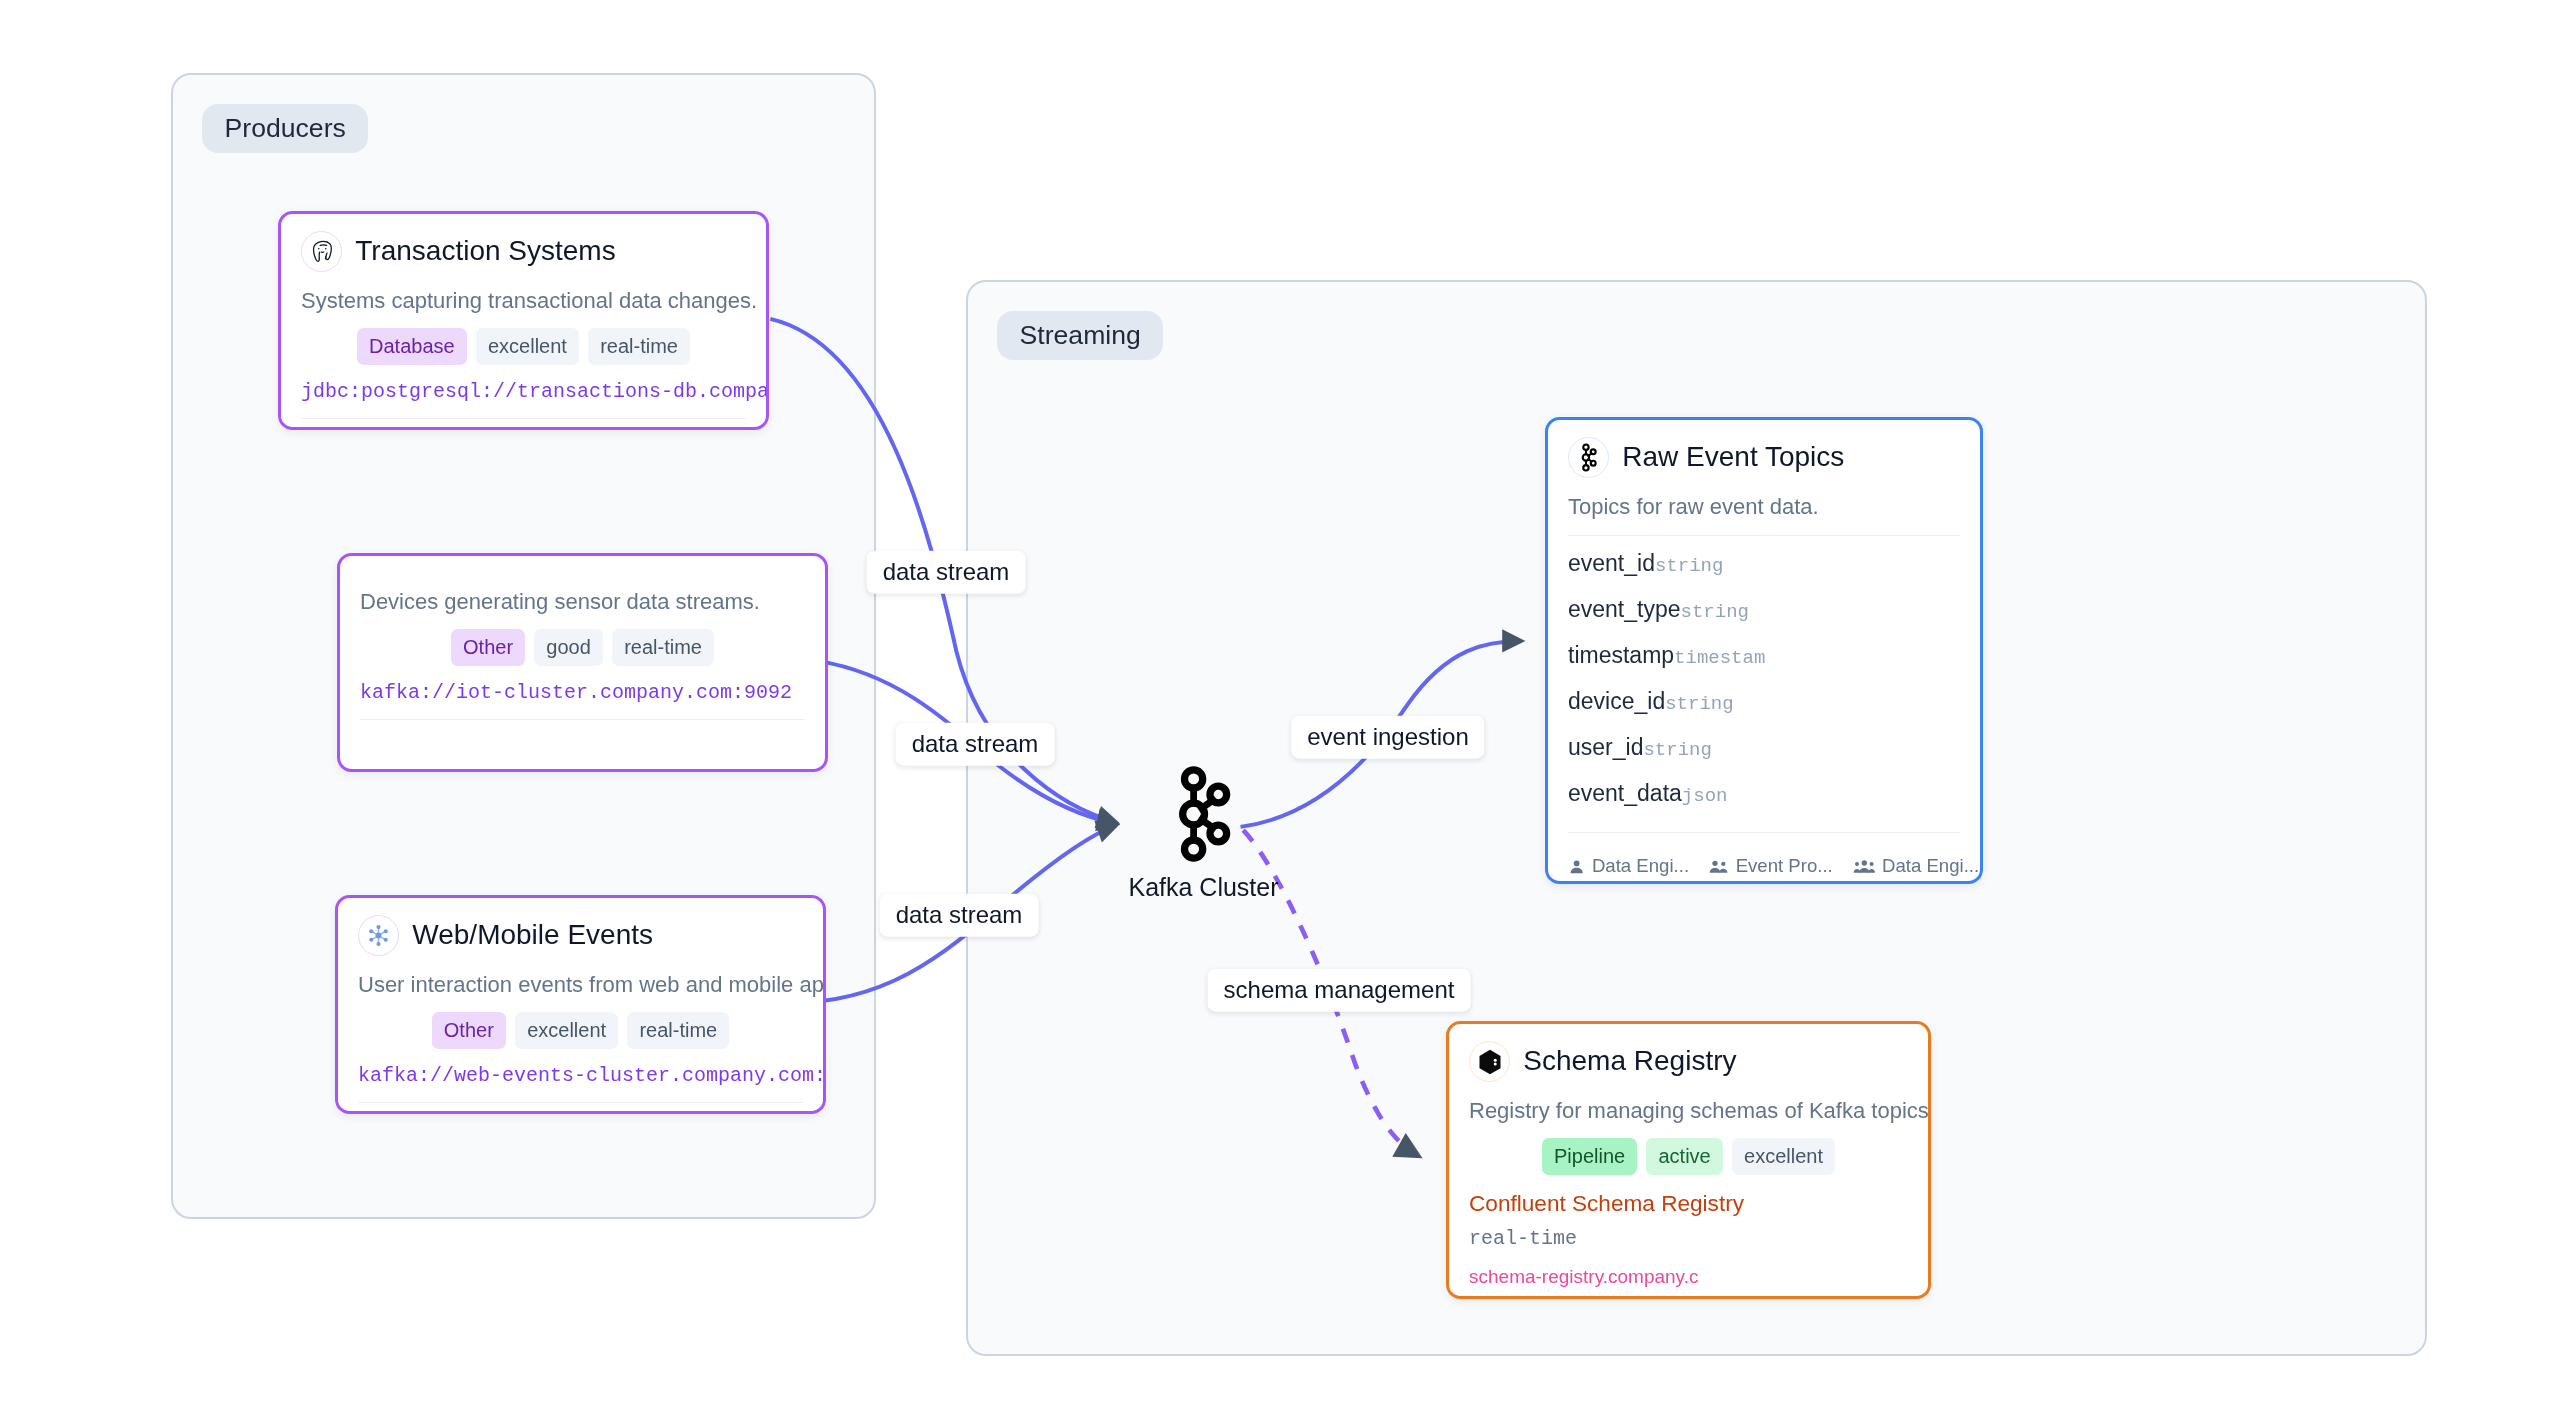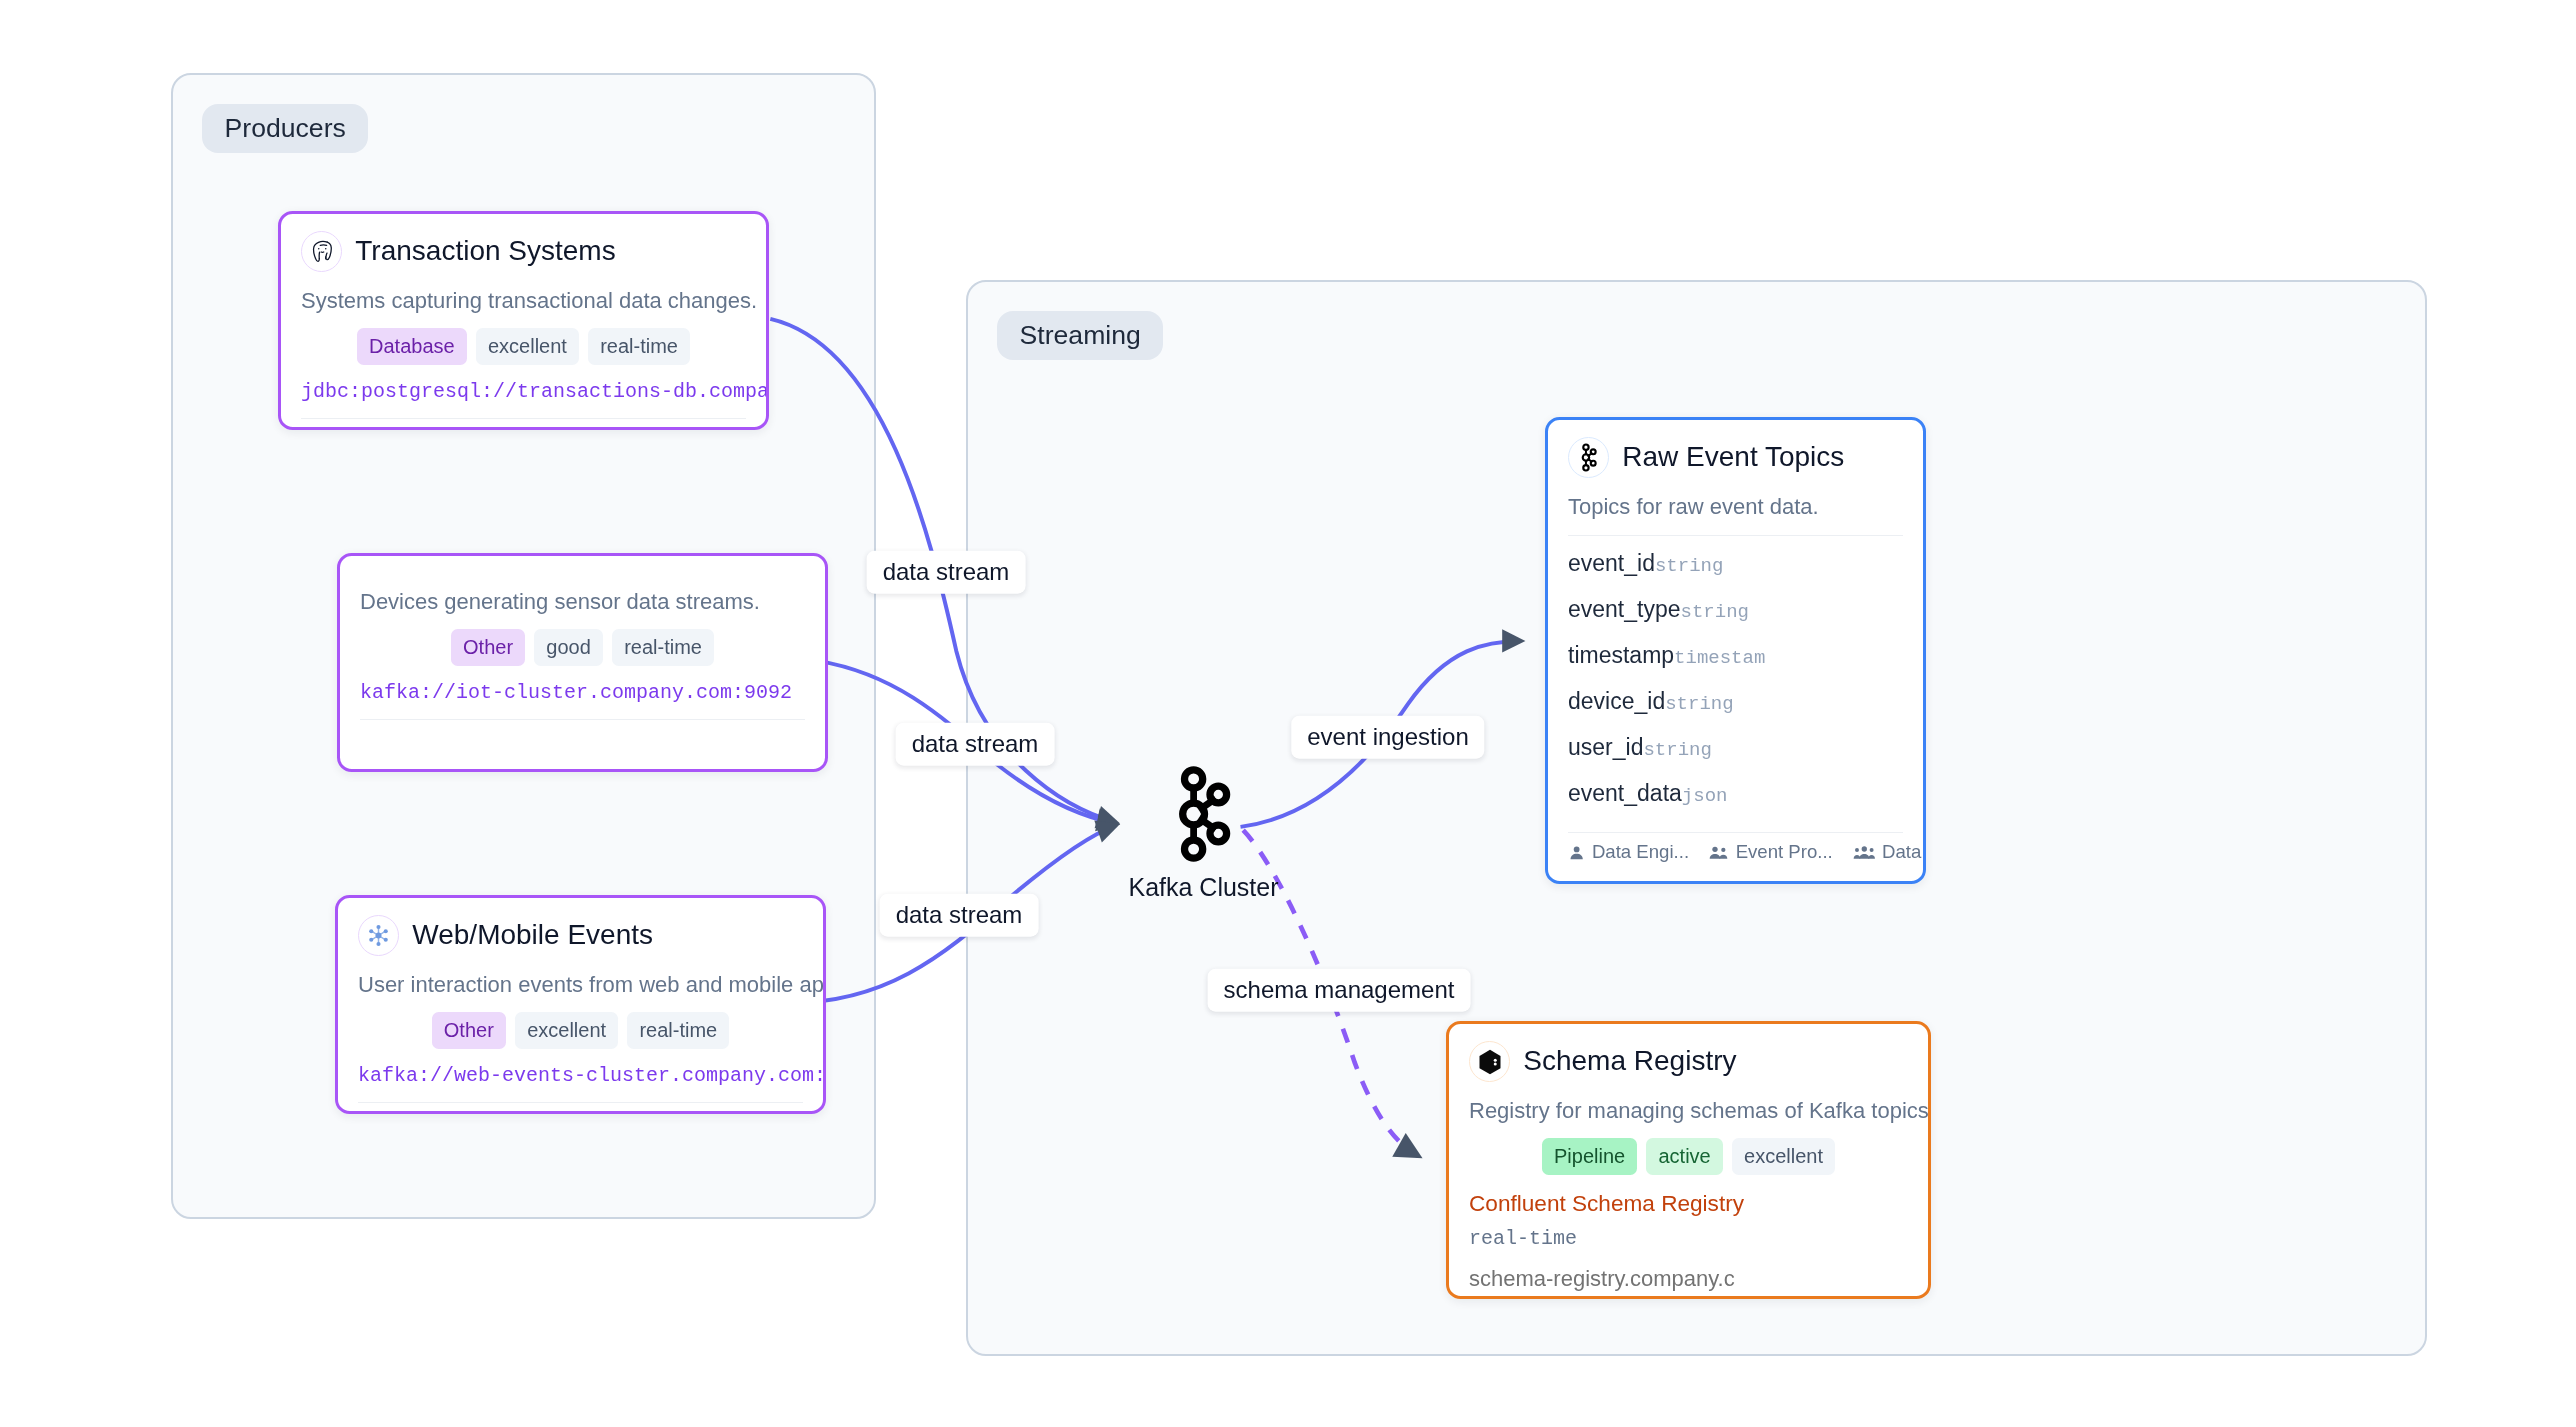--- a/index.html
+++ b/index.html
@@ -96,21 +96,21 @@
   .chip.green-strong { background: #a7f3c4; color: #14532d; }
   .chip.green-soft   { background: #d3f8e0; color: #166534; }
 
   .card-link {
     font-size: 20px; color: #7c3aed;
     font-family: "Liberation Mono", monospace;
     margin-top: 14.6px; white-space: nowrap; line-height: 1.2;
   }
   .card-sub-strong { font-size: 22.6px; color: #c2410c; margin-top: 14.6px; line-height: 1.2; white-space: nowrap; }
   .card-sub-mono { font-size: 20px; color: #64748b; font-family: "Liberation Mono", monospace; margin-top: 10.6px; line-height: 1.2; }
-  .card-sub-blue { font-size: 22px; color: #737373; margin-top: 14.6px; line-height: 1.2; white-space: nowrap; }
+  .card-sub-blue { font-size: 19px; color: #ec4899; margin-top: 14.6px; line-height: 1.2; white-space: nowrap; }
 
   .divider { height: 1.3px; background: #eceff3; margin: 14.6px 0 0 0; }
 
   .card-footer {
     display: flex; align-items: center; gap: 20px;
     padding: 10.6px 20px 12px 20px;
   }
   .owner { display: flex; align-items: center; gap: 6.6px; }
   .owner-label { font-size: 18.6px; color: #64748b; white-space: nowrap; line-height: 1; }
 
@@ -280,21 +280,21 @@
           <circle cx="22" cy="65" r="7"></circle>
           <circle cx="41" cy="23" r="6.4"></circle>
           <circle cx="41" cy="53" r="6.4"></circle>
           <circle cx="22" cy="38" r="8.4"></circle>
         </g>
       </svg>
     </span>
     <span class="kafka-caption">Kafka Cluster</span>
   </div>
 
-  <div class="card blue" style="left:1545px; top:417px; width:381px; height:467px;">
+  <div class="card blue" style="left:1545px; top:417px; width:438px; height:467px;gap:14px;">
     <div class="card-body">
       <div class="card-head">
         <span class="icon-circle blue-ring">
           <svg width="24" height="29" viewBox="0 0 60 76">
             <g fill="none" stroke="#000000" stroke-width="5.2">
               <line x1="22" y1="16" x2="22" y2="32"></line>
               <line x1="22" y1="44" x2="22" y2="60"></line>
               <line x1="26" y1="35" x2="39" y2="26"></line>
               <line x1="26" y1="41" x2="39" y2="50"></line>
             </g>

